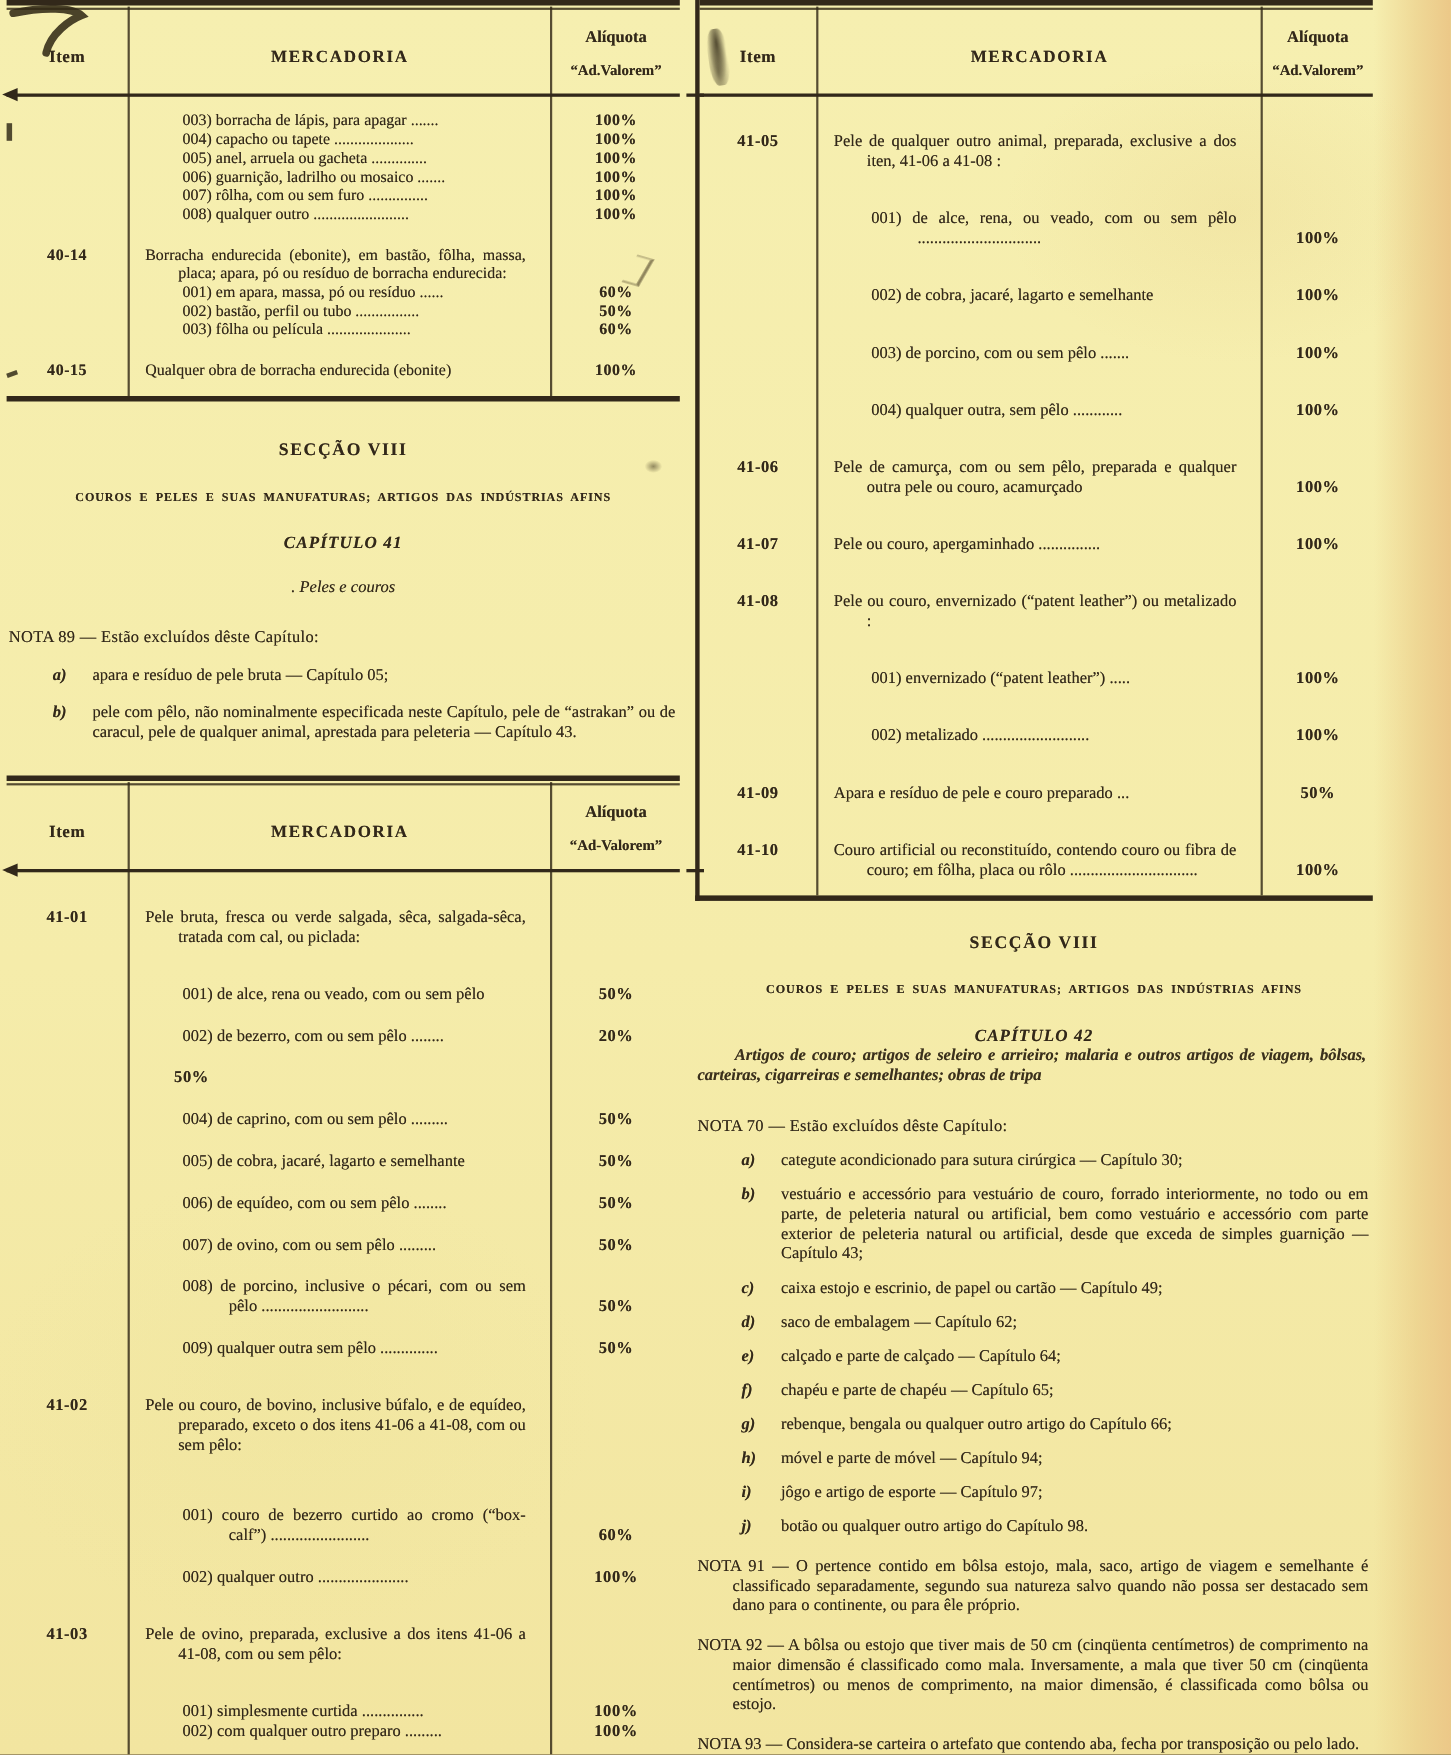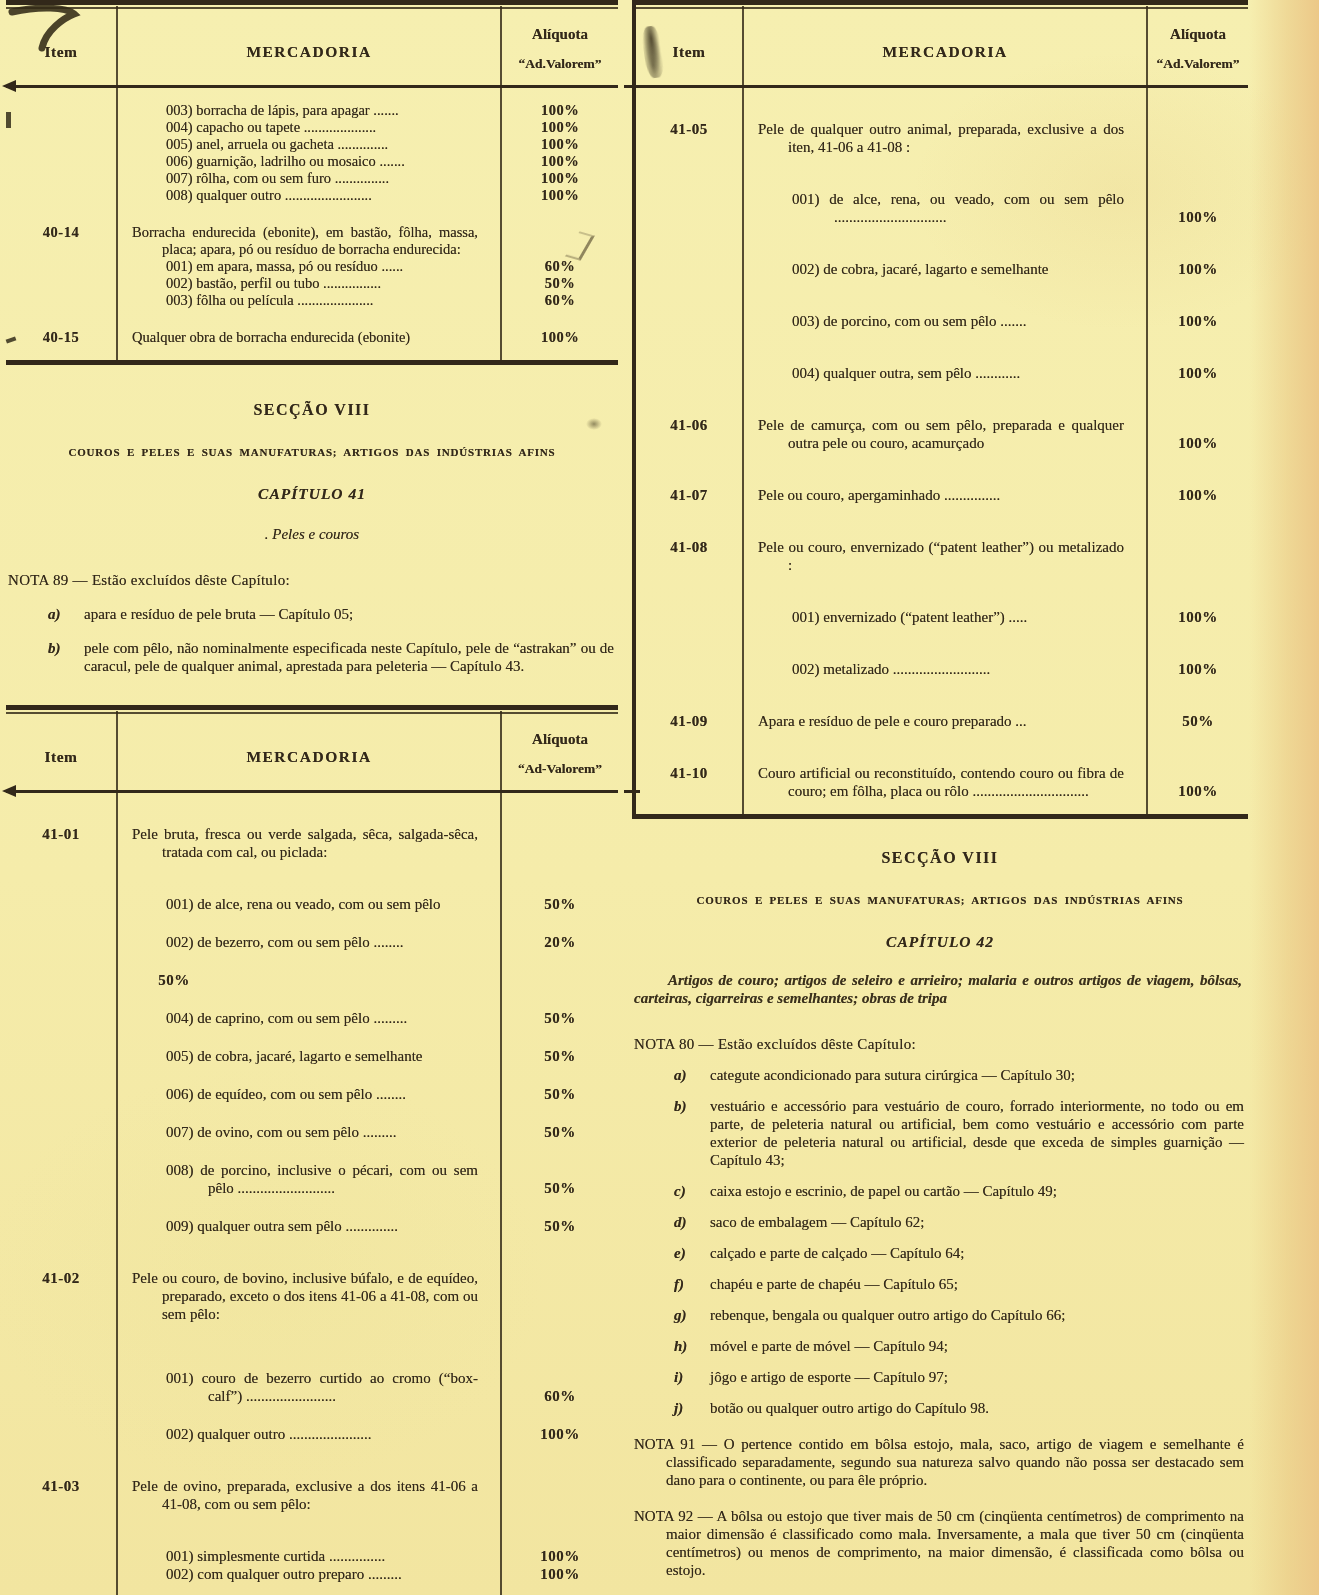--- a/index.html
+++ b/index.html
@@ -81,21 +81,21 @@
     transform:rotate(16deg) skewX(-14deg);
     filter:blur(.4px);
   }
 
   
   .sec-block{text-align:center;}
   .sec-secao{font-weight:bold;letter-spacing:1.5px;font-size:16px;margin-top:36px;}
   .sec-titulo{font-weight:bold;font-size:11px;letter-spacing:.8px;margin-top:24px;word-spacing:3px;}
   .sec-capitulo{font-weight:bold;font-style:italic;letter-spacing:1px;font-size:15.5px;margin-top:24px;}
   .sec-sub{font-style:italic;margin-top:22px;font-size:15px;}
-  .sec-sub-just{font-style:italic;margin-top:20px;font-size:15px;text-align:justify;padding:0 6px 0 2px;}
+  .sec-sub-just{font-style:italic;font-size:15px;text-align:justify;padding:0 6px 0 2px;}
   .sec-sub-just .inner{padding-left:34px;text-indent:-34px;font-weight:bold;color:rgba(50,40,22,.9);}
 
   
   .nota-intro{margin-top:28px;padding-left:2px;letter-spacing:.3px;}
   .nitem{display:flex;margin-top:16px;padding-left:42px;padding-right:4px;}
   .nlabel{flex:none;width:36px;font-style:italic;font-weight:bold;}
   .ntext{flex:1;text-align:justify;}
   .nota-p{margin-top:18px;padding:0 4px 0 2px;text-align:justify;}
   .nota-p .inner{display:block;padding-left:32px;text-indent:-32px;}
 
@@ -493,21 +493,21 @@
     <div class="sec-block">
       <div class="sec-secao" style="margin-top:30px;">SECÇÃO VIII</div>
       <div class="sec-titulo">COUROS E PELES E SUAS MANUFATURAS;  ARTIGOS DAS INDÚSTRIAS AFINS</div>
       <div class="sec-capitulo">CAPÍTULO 42</div>
       <div class="sec-sub-just">
         <span class="inner">Artigos de couro; artigos de seleiro e arrieiro; malaria e outros artigos de viagem, bôlsas, carteiras, cigarreiras e semelhantes; obras de tripa</span>
       </div>
     </div>
 
     <div>
-      <div class="nota-intro">NOTA 80 — Estão excluídos dêste Capítulo:</div>
+      <div class="nota-intro">NOTA 70 — Estão excluídos dêste Capítulo:</div>
       <div>
 
       <div class="nitem" style="margin-top:13px;">
             <div class="nlabel">a)</div>
             <div class="ntext">categute acondicionado para sutura cirúrgica — Capítulo 30;</div>
           </div>
           <div class="nitem" style="margin-top:13px;">
             <div class="nlabel">b)</div>
             <div class="ntext">vestuário e accessório para vestuário de couro, forrado interiormente, no todo ou em parte, de peleteria natural ou artificial, bem como vestuário e accessório com parte exterior de peleteria natural ou artificial, desde que exceda de simples guarnição — Capítulo 43;</div>
           </div>

